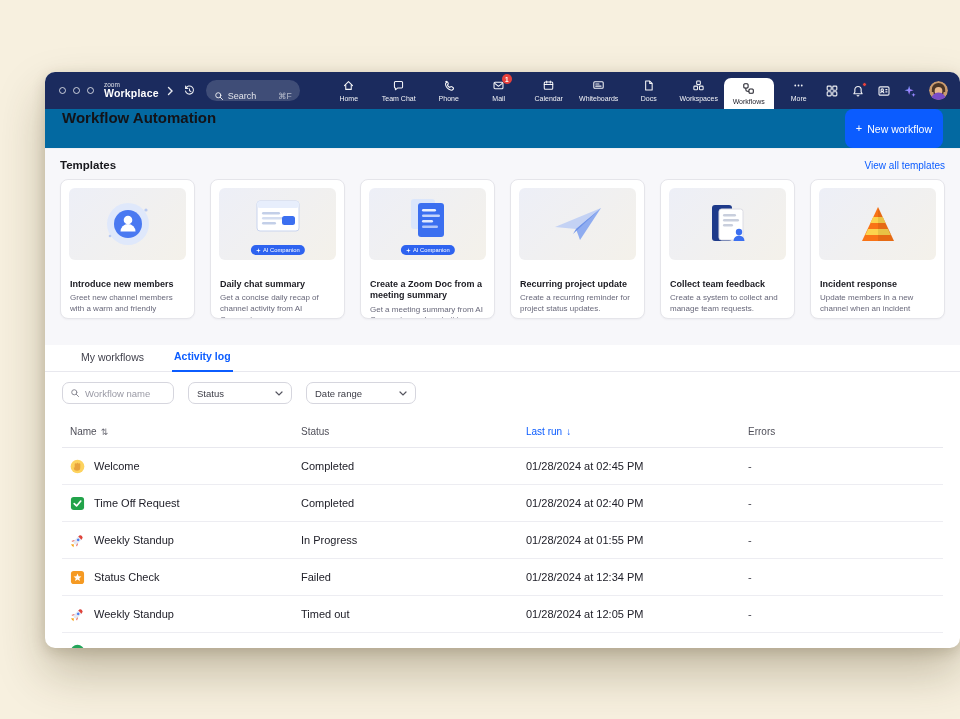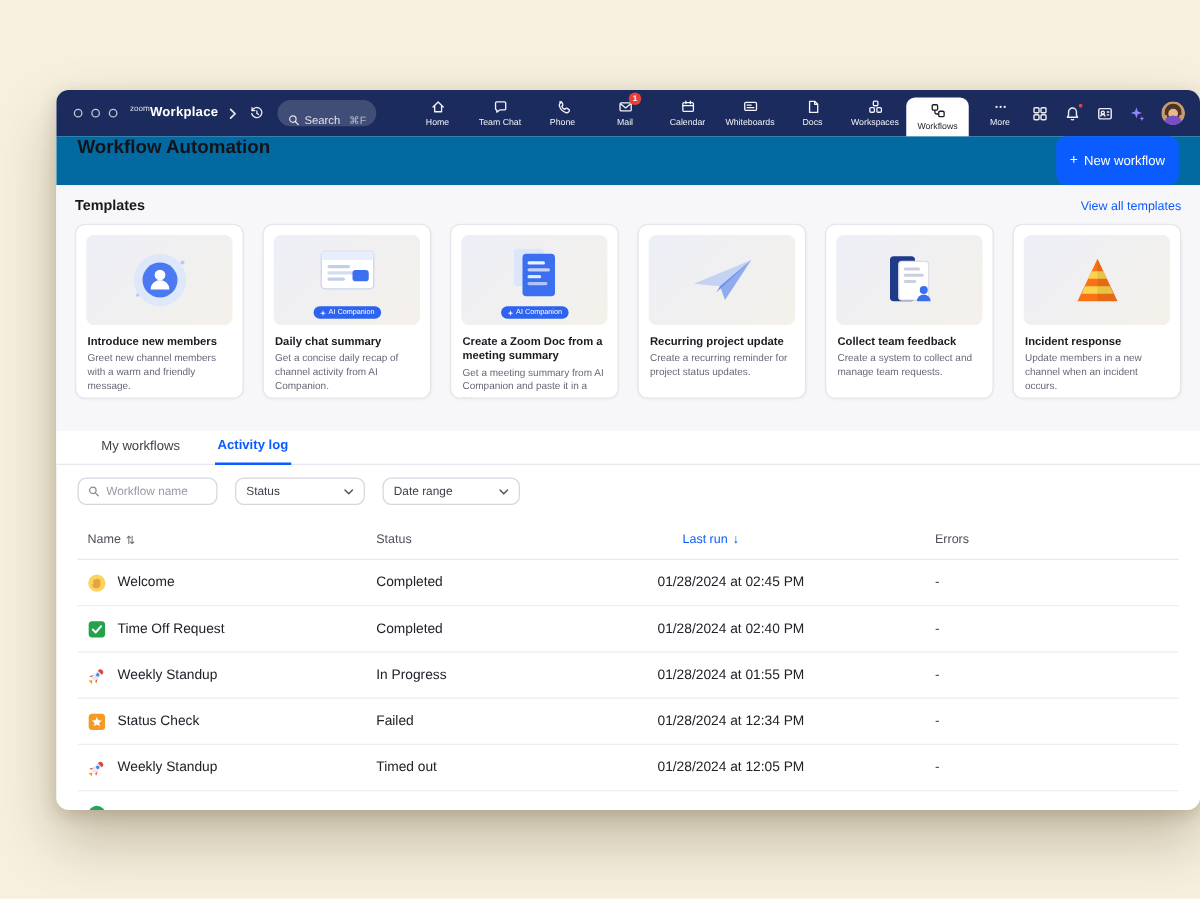--- a/index.html
+++ b/index.html
@@ -8,21 +8,21 @@
   svg { display:block; }
 
   .window { position:absolute; left:45px; top:72px; width:915px; height:576px;
     background:#fff; border-radius:10px; overflow:hidden;
     box-shadow:0 24px 48px rgba(60,45,10,.28), 0 4px 14px rgba(60,45,10,.18); }
 
   
   .topbar { height:37px; background:#1b2b5e; display:flex; align-items:center; padding:0 12px 0 14px; }
   .dots { display:flex; gap:7px; align-items:center; }
   .dot { width:7px; height:7px; border:1px solid rgba(255,255,255,.75); border-radius:50%; }
-  .logo { margin-left:10px; display:flex; flex-direction:row; line-height:1.05; color:#fff; }
+  .logo { margin-left:10px; display:flex; flex-direction:column; line-height:1.05; color:#fff; }
   .logo-top { font-size:6.5px; opacity:.85; }
   .logo-bottom { font-size:10.5px; font-weight:bold; letter-spacing:.2px; }
   .tb-ic { color:rgba(255,255,255,.9); }
   .chev { margin-left:7px; }
   .hist { margin-left:9px; }
   .search-pill { margin-left:10px; width:94px; height:21px; background:rgba(255,255,255,.16);
     border-radius:11px; display:flex; align-items:flex-end; gap:4px; padding:0 8px;
     color:rgba(255,255,255,.85); font-size:9px; cursor:pointer; }
   .search-pill .sc { margin-left:auto; color:rgba(255,255,255,.6); font-size:8.5px; }
 
@@ -55,21 +55,21 @@
   .tmpl-title { font-size:11.5px; font-weight:bold; color:#17171c; }
   .tmpl-viewall { margin-left:auto; font-size:10px; color:#0b5cff; cursor:pointer; text-decoration:none; }
   .cards { display:flex; gap:15px; }
   .card { flex:1; background:#fff; border:1px solid #e5e5ea; border-radius:8px; padding:8px;
     height:140px; overflow:hidden; cursor:pointer; box-shadow:0 1px 2px rgba(16,24,40,.04); }
   .card-img { height:72px; border-radius:6px; background:linear-gradient(135deg,#edeff7 0%,#f4f1ea 100%);
     display:flex; align-items:center; justify-content:center; position:relative; }
   .ai-pill { position:absolute; bottom:5px; left:50%; transform:translateX(-50%);
     background:#2e63f0; color:#fff; font-size:5.8px; padding:2px 5px; border-radius:7px;
     display:flex; align-items:center; gap:2.5px; white-space:nowrap; }
-  .card-title { font-size:9px; font-weight:bold; color:#1b1b22; margin:8px 1px 3px; line-height:1.25; }
+  .card-title { font-size:9px; font-weight:bold; color:#1b1b22; margin:19px 1px 3px; line-height:1.25; }
   .card-desc { font-size:8px; color:#68687a; line-height:1.35; margin:0 1px; }
 
   
   .tabs { display:flex; gap:26px; padding:0 34px; height:27px; border-bottom:1px solid #e8e8ee;
     align-items:flex-end; background:#fff; }
   .tab { font-size:10.5px; color:#3f3f4a; padding:0 2px 8px; cursor:pointer; }
   .tab.active { color:#0b5cff; font-weight:bold; border-bottom:2px solid #0b5cff; margin-bottom:-1px; }
 
   
   .filters { display:flex; gap:14px; align-items:center; padding:10px 17px; }
@@ -80,21 +80,21 @@
   .f-select { height:22px; border:1px solid #d6d6de; border-radius:7px; background:#fff;
     display:flex; align-items:center; padding:0 8px; gap:8px; font-size:9.5px; color:#3c3c46; cursor:pointer; }
   .f-select.status { width:104px; } .f-select.range { width:110px; }
   .f-select .cv { margin-left:auto; }
 
   
   .table { margin:2px 17px 0; }
   .trow { display:grid; grid-template-columns:231px 225px 222px 1fr; align-items:center; }
   .thead { height:32px; border-bottom:1px solid #e8e8ee; color:#50505a; font-size:10px; }
   .thead > div { padding-left:8px; display:flex; align-items:center; gap:4px; }
-  .th-lastrun { color:#0b5cff; cursor:pointer;margin-left:20px; }
+  .th-lastrun { color:#0b5cff; cursor:pointer; }
   .sorticon { font-size:9px; color:#6a6a74; cursor:pointer; }
   .sorticon.blue { color:#0b5cff; font-size:10px; }
   .tr { height:37px; border-bottom:1px solid #ededf2; font-size:11px; color:#21212a; cursor:pointer; }
   .tr > div { padding-left:8px; }
   .namecell { display:flex; align-items:center; gap:9px; }
   .rowicon { width:15px; height:15px; flex:0 0 auto; }
   .errcell { color:#44444e; }
 </style>
 </head>
 <body>

